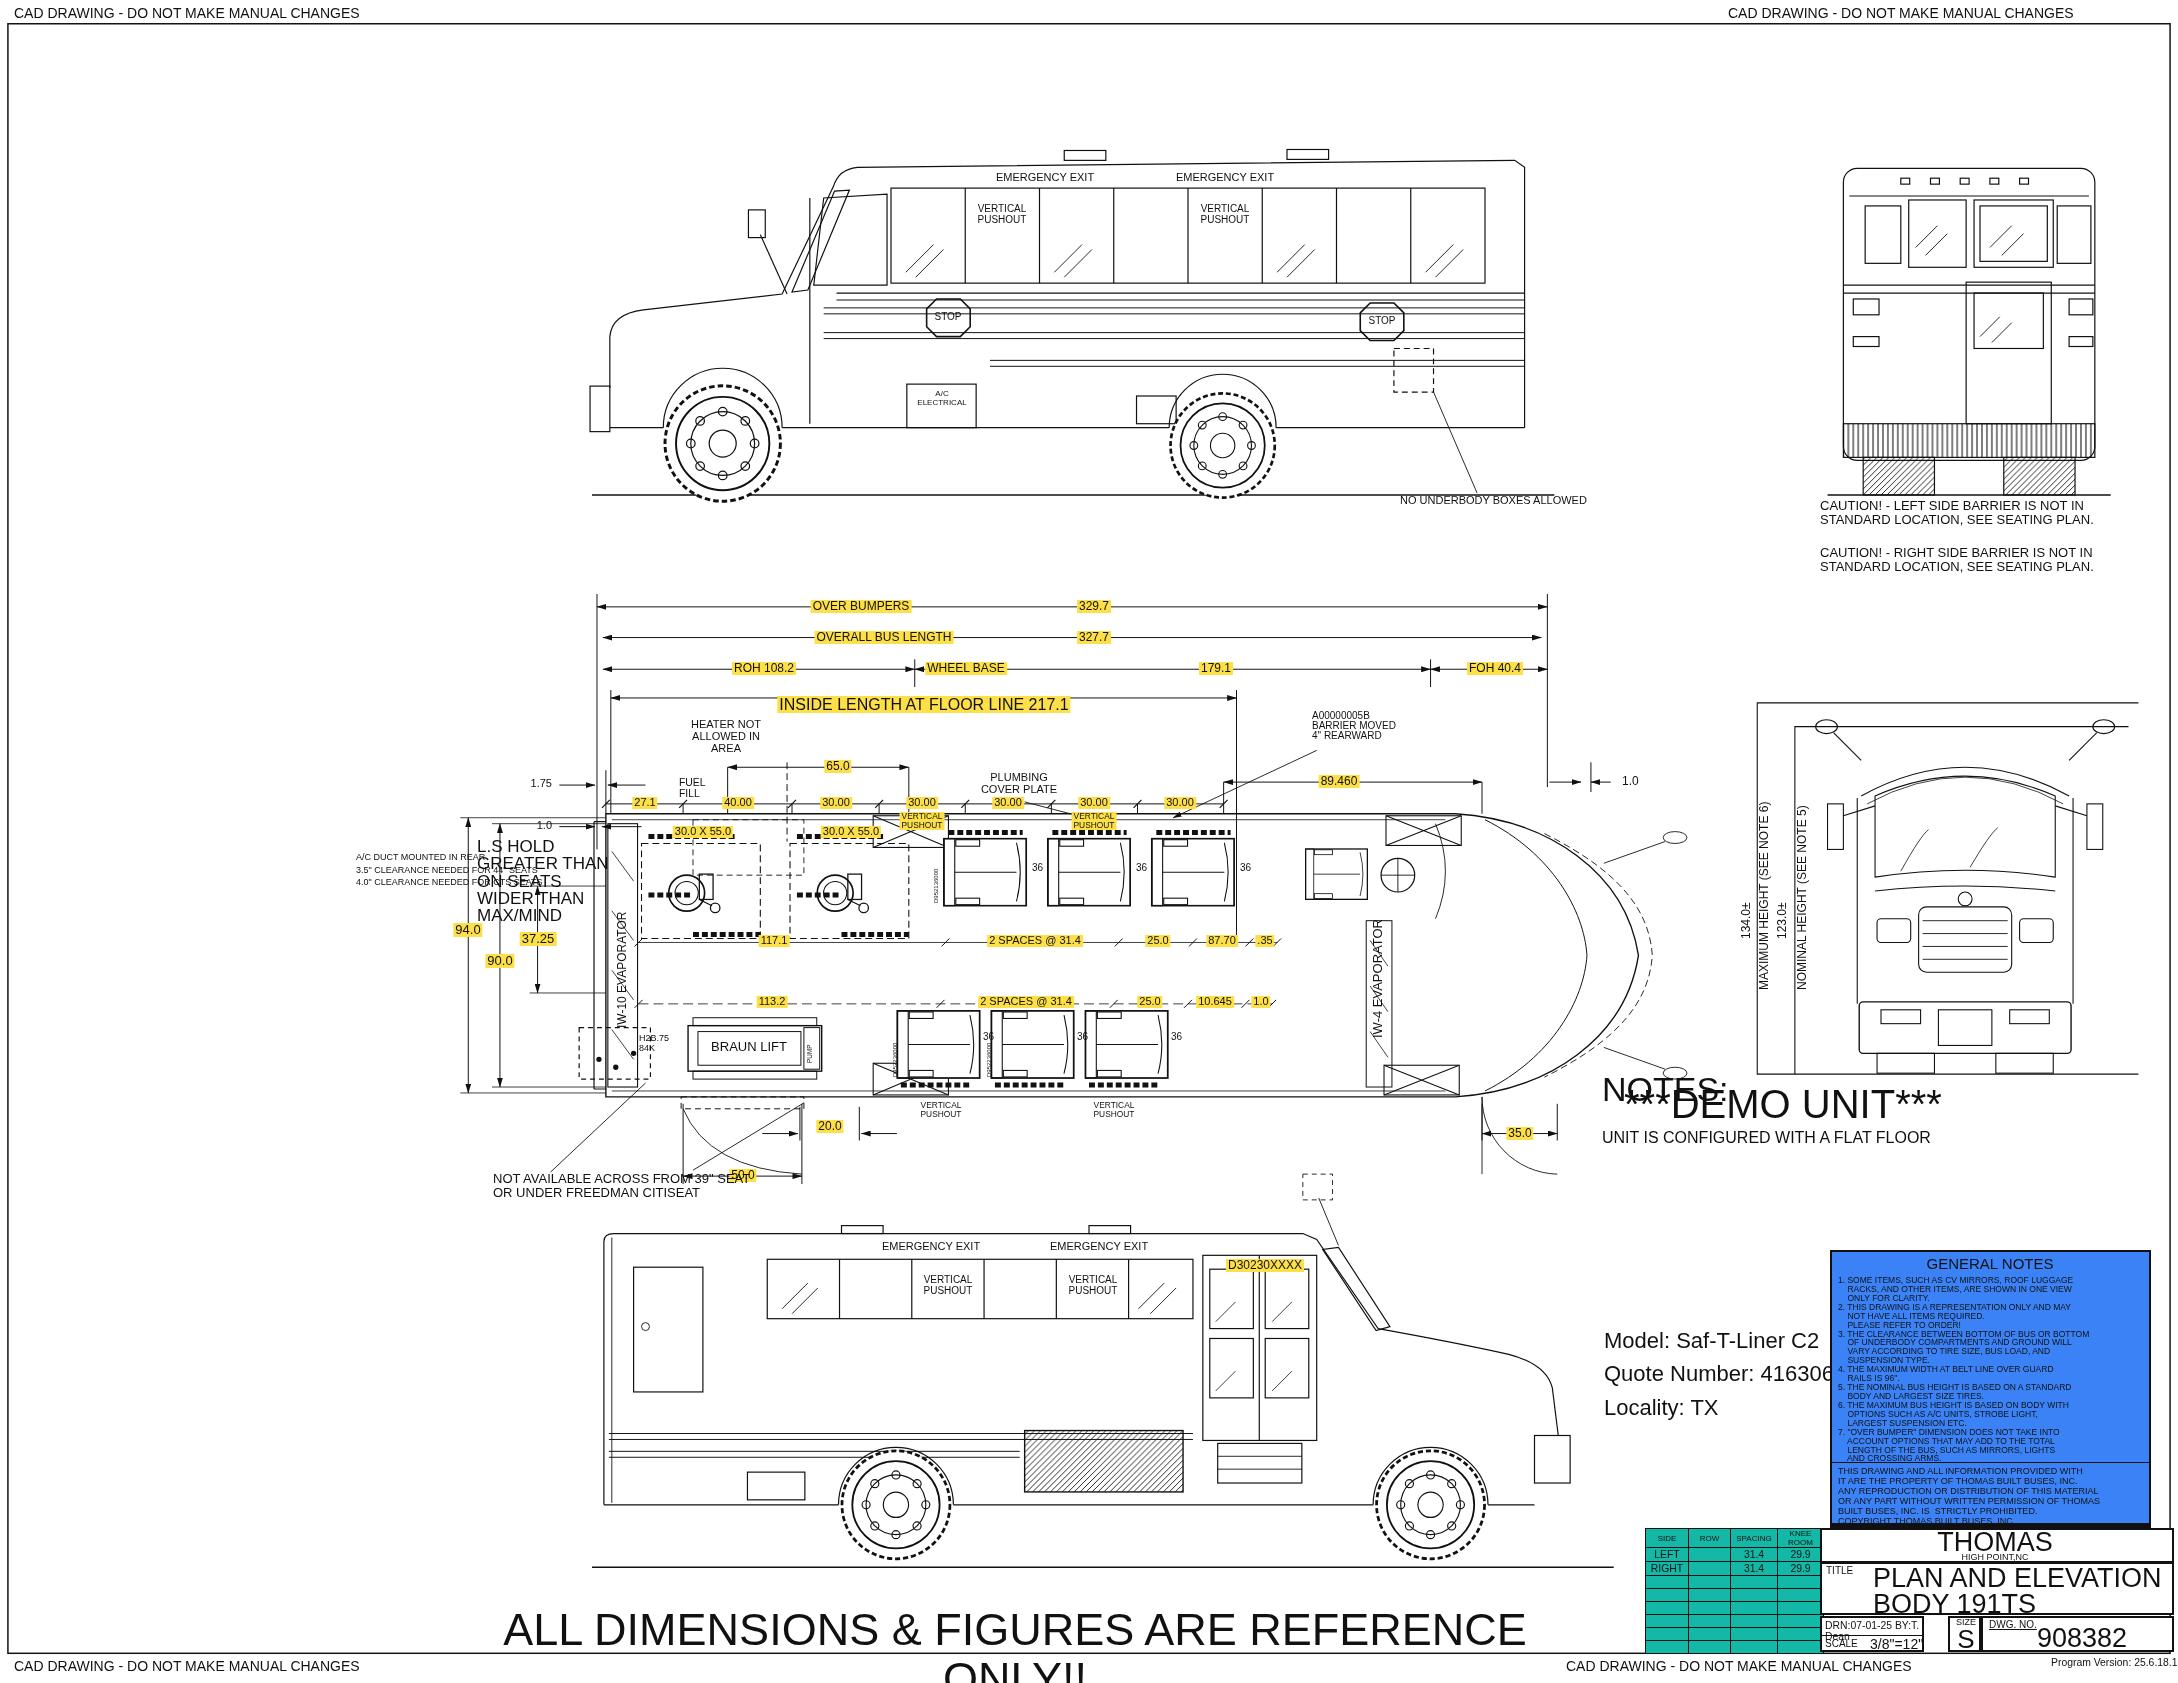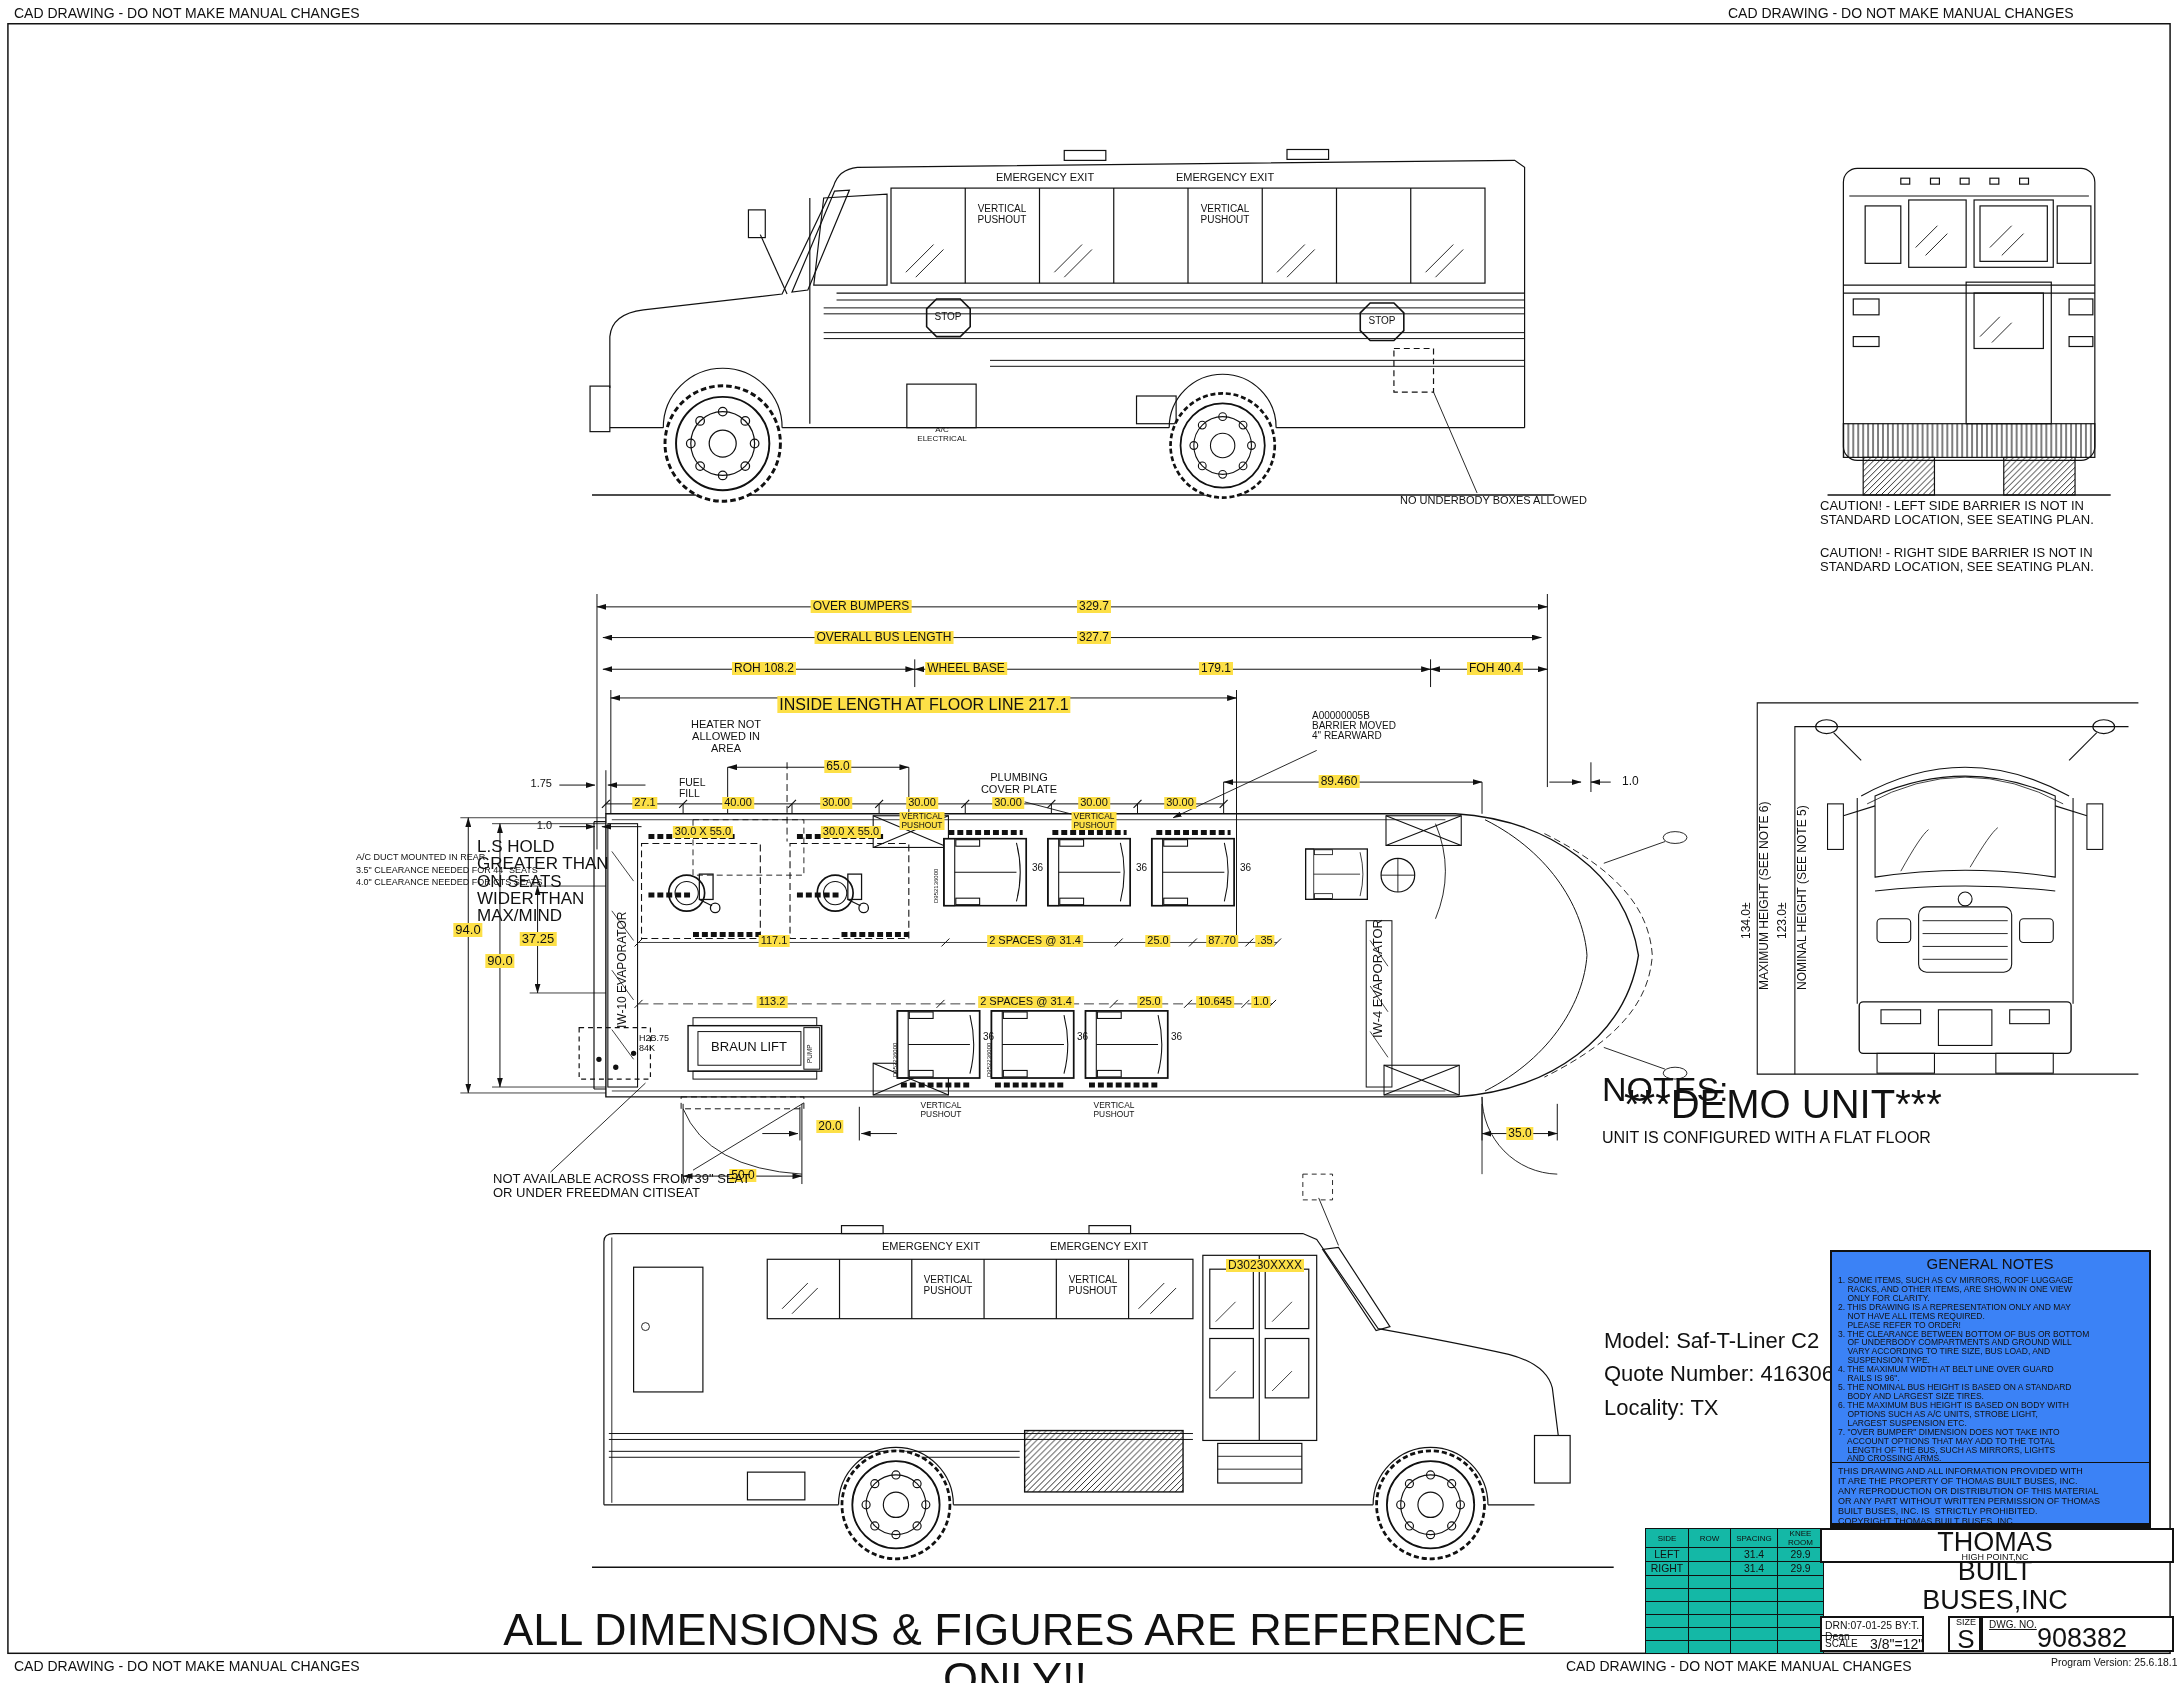--- a/index.html
+++ b/index.html
@@ -349,21 +349,21 @@
 <div class="lbl" style="left:2051px;top:1657px;font-size:10.4px;">Program Version: 25.6.18.1</div>
 
 <div class="lbl ctr" style="left:1045px;top:172px;font-size:11px;">EMERGENCY EXIT</div>
 <div class="lbl ctr" style="left:1225px;top:172px;font-size:11px;">EMERGENCY EXIT</div>
 <div class="lbl ctr" style="left:1002px;top:204px;font-size:10px;">VERTICAL
 PUSHOUT</div>
 <div class="lbl ctr" style="left:1225px;top:204px;font-size:10px;">VERTICAL
 PUSHOUT</div>
 <div class="lbl ctr" style="left:948px;top:312px;font-size:10px;">STOP</div>
 <div class="lbl ctr" style="left:1382px;top:316px;font-size:10px;">STOP</div>
-<div class="lbl ctr" style="left:942px;top:390px;font-size:8px;margin-top:36px;">A/C
+<div class="lbl ctr" style="left:942px;top:390px;font-size:8px;">A/C
 ELECTRICAL</div>
 <div class="lbl" style="left:1400px;top:495px;font-size:11px;">NO UNDERBODY BOXES ALLOWED</div>
 
 <div class="lbl" style="left:1820px;top:499px;font-size:13px;">CAUTION! - LEFT SIDE BARRIER IS NOT IN
 STANDARD LOCATION, SEE SEATING PLAN.</div>
 <div class="lbl" style="left:1820px;top:546px;font-size:13px;">CAUTION! - RIGHT SIDE BARRIER IS NOT IN
 STANDARD LOCATION, SEE SEATING PLAN.</div>
 
 <div class="lbl ctr bg" style="left:861px;top:600px;font-size:12px;">OVER BUMPERS</div>
 <div class="lbl ctr bg" style="left:1094px;top:600px;font-size:12px;">329.7</div>
@@ -561,20 +561,25 @@
           <td></td>
           <td></td>
         </tr>
 </tbody>
     </table>
 
 <div class="tb" style="left:1820px;top:1528px;width:354px;height:35px;">
   <div class="lbl ctr" style="left:173px;top:-2px;font-size:27px;position:absolute;">THOMAS BUILT BUSES,INC</div>
   <div class="lbl ctr" style="left:173px;top:23px;font-size:9px;position:absolute;">HIGH POINT,NC</div>
 </div>
+<div class="tb" style="left:1820px;top:1562px;width:354px;height:53px;">
+  <div class="lbl" style="left:4px;top:2px;font-size:10px;position:absolute;">TITLE</div>
+  <div class="lbl" style="left:51px;top:0px;font-size:27px;position:absolute;">PLAN AND ELEVATION</div>
+  <div class="lbl" style="left:51px;top:26px;font-size:27px;position:absolute;">BODY 191TS</div>
+</div>
 <div class="tb" style="left:1820px;top:1616px;width:104px;height:36px;">
   <div class="lbl" style="left:3px;top:2px;font-size:10.4px;position:absolute;">DRN:07-01-25    BY:T. Dean</div>
   <div style="position:absolute;left:0;top:17px;width:100%;border-top:1px solid #111;"></div>
   <div class="lbl" style="left:3px;top:21px;font-size:10px;position:absolute;">SCALE</div>
   <div class="lbl" style="left:48px;top:19px;font-size:14px;position:absolute;">3/8"=12"</div>
 </div>
 <div class="tb" style="left:1948px;top:1616px;width:33px;height:36px;">
   <div class="lbl ctr" style="left:16px;top:0px;font-size:9px;position:absolute;">SIZE</div>
   <div class="lbl ctr" style="left:16px;top:7px;font-size:26px;position:absolute;">S</div>
 </div>

